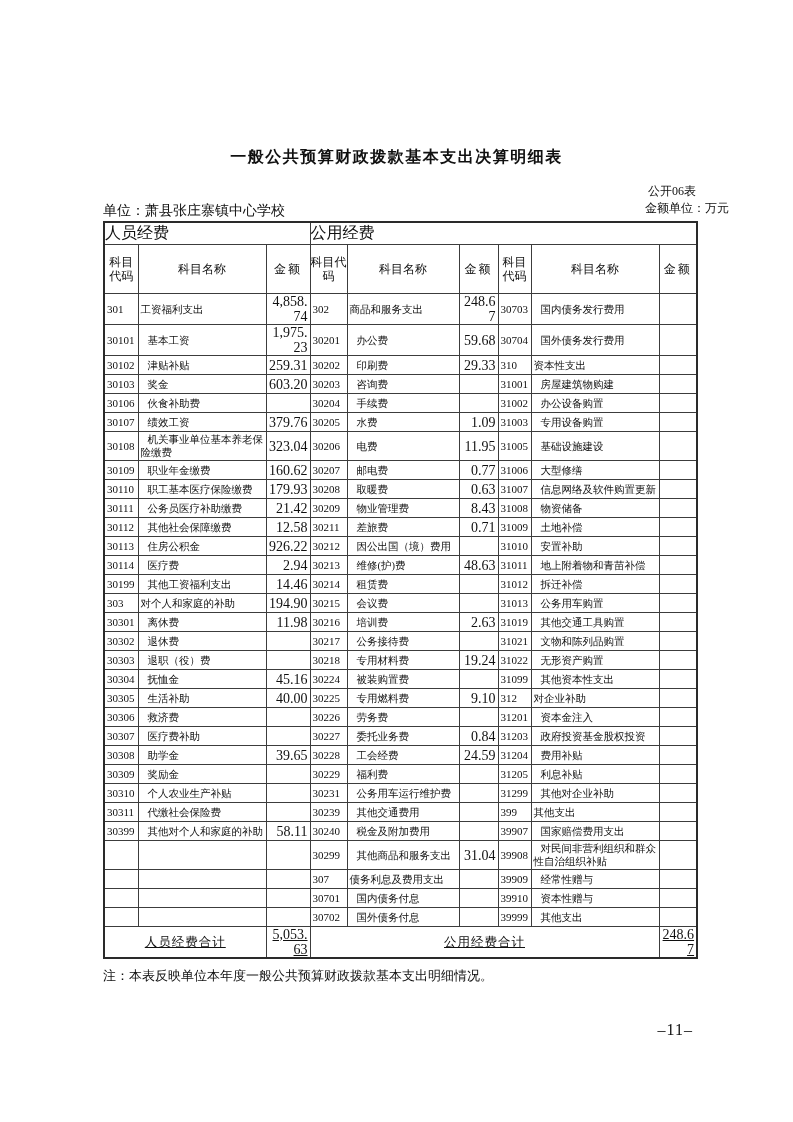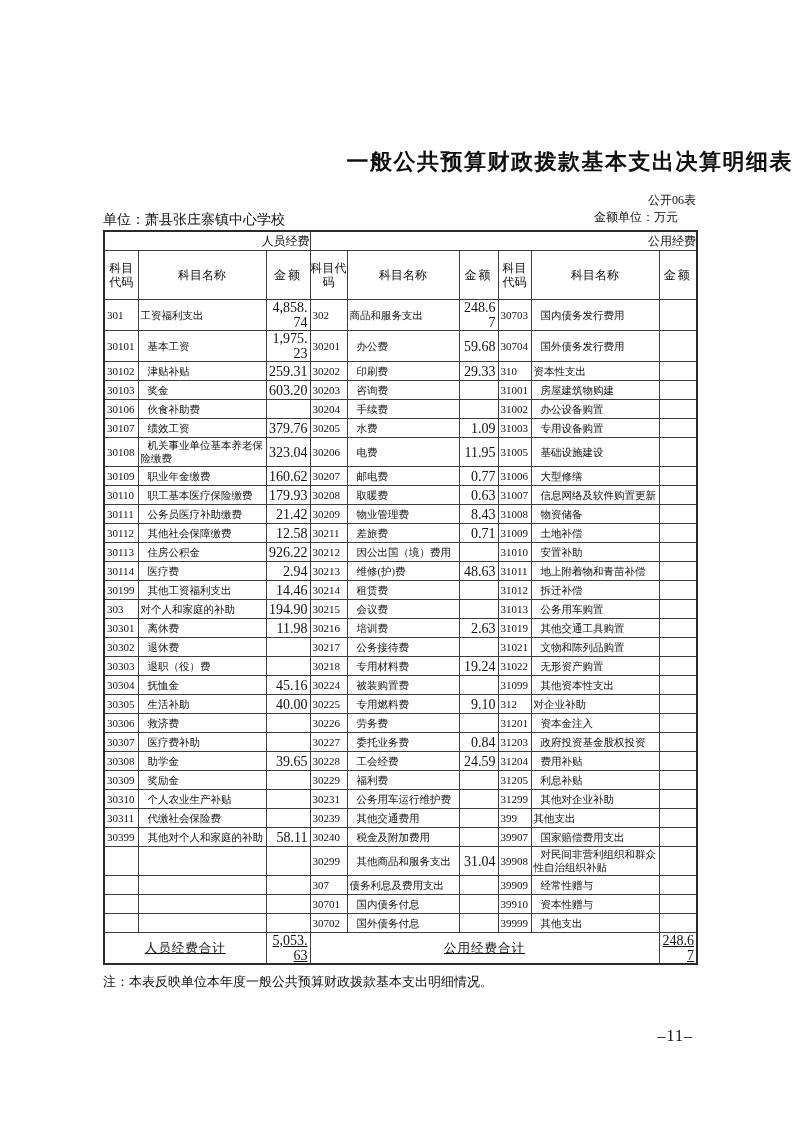--- a/index.html
+++ b/index.html
@@ -1,28 +1,28 @@
 <!DOCTYPE html>
 <html><head>
 <meta charset="utf-8">
 <style>
   html,body{margin:0;padding:0;background:#fff;}
   body{width:793px;height:1122px;font-family:"Liberation Serif","DejaVu Serif",serif;color:#101010;}
   .sheet{position:relative;width:793px;height:1122px;background:#fff;overflow:hidden;}
-  .title{margin:0;padding-top:147px;text-align:right;font-size:22px;font-weight:bold;
+  .title{margin:0;padding-top:147px;text-align:center;font-size:16px;font-weight:bold;
          font-family:"Liberation Sans","DejaVu Sans",sans-serif;letter-spacing:1.5px;}
   .form-code{text-align:right;margin:15px 97px 0 0;font-size:12px;}
-  .meta{display:flex;justify-content:space-between;align-items:flex-end;margin:0 115px 1px 103px;}
+  .meta{display:flex;justify-content:space-between;align-items:flex-end;margin:0 64px 1px 103px;}
   .unit{font-size:14px;}
   .amount-unit{font-size:12px;padding-bottom:3px;}
   table{margin-left:103px;width:593px;border-collapse:collapse;table-layout:fixed;
         border:2px solid #2a2a2a;}
   th,td{border:1px solid #3c3c3c;padding:0;overflow:hidden;}
   th{font-weight:normal;}
-  .sec-row th{height:18px;font-size:12px;text-align:right;vertical-align:middle;}
+  .sec-row th{height:18px;font-size:16px;text-align:left;vertical-align:middle;}
   .colhead-row th{height:48px;font-size:12px;text-align:center;vertical-align:middle;line-height:14px;}
   .colhead-row th.amt-h{letter-spacing:2px;}
   tbody tr{height:19px;}
   td.code{font-size:11px;line-height:12px;padding:1px 1px 1px 2px;vertical-align:middle;}
   td.name{font-size:10.5px;line-height:13px;padding:1px 2px;vertical-align:middle;}
   td.name.indent{text-indent:7px;}
   td.amt{font-size:14px;line-height:15px;text-align:right;padding:0 2px;vertical-align:middle;
          overflow-wrap:break-word;word-wrap:break-word;}
   tr.summary-row{height:27px;text-decoration:underline;}
   .summary-row td.sum-label{text-align:center;font-size:12.5px;vertical-align:middle;letter-spacing:1px;}

